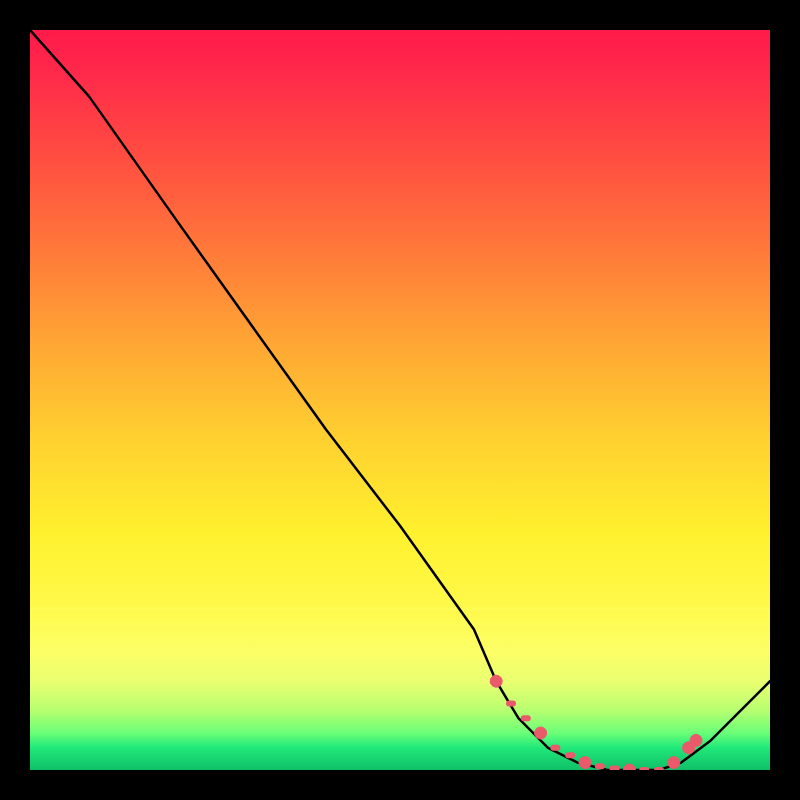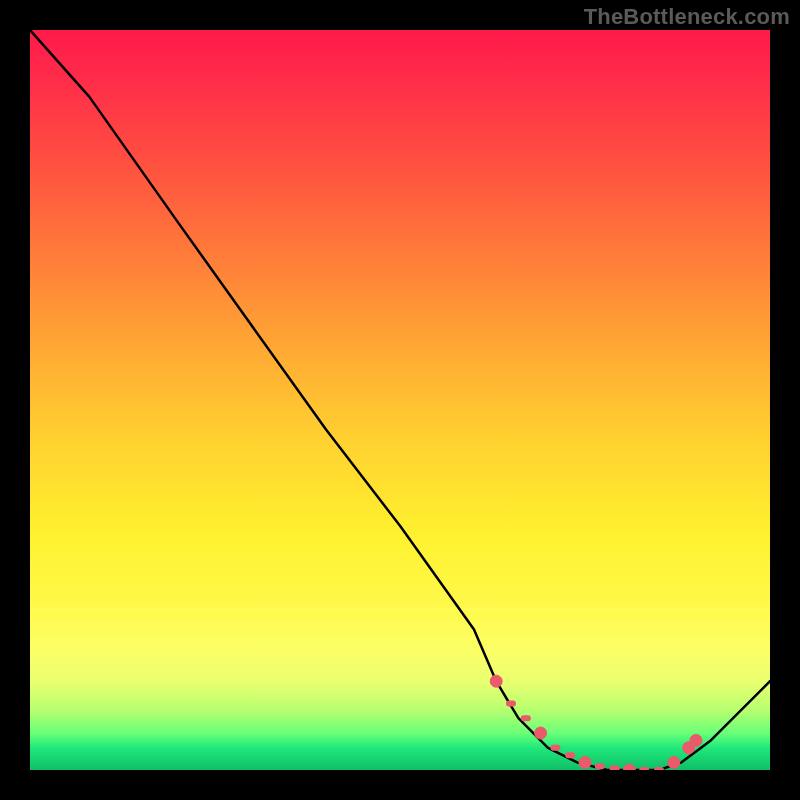--- a/index.html
+++ b/index.html
@@ -81,21 +81,20 @@
     stroke: #ea5a6a;
   }
   .bead-dash {
     fill: #ea5a6a;
   }
 </style>
 </head>
 <body>
 
 <div class="frame">
-  <div class="watermark">TheBottleneck.com</div>
 
   <div class="plot-area">
     <div class="gradient"></div>
 
     <div class="yellow-band" style="top:78%;"></div>
     <div class="yellow-band" style="top:80%;"></div>
     <div class="yellow-band" style="top:82%;"></div>
     <div class="yellow-band" style="top:84%;"></div>
 
     <svg class="curve" viewBox="0 0 740 740" preserveAspectRatio="none">

